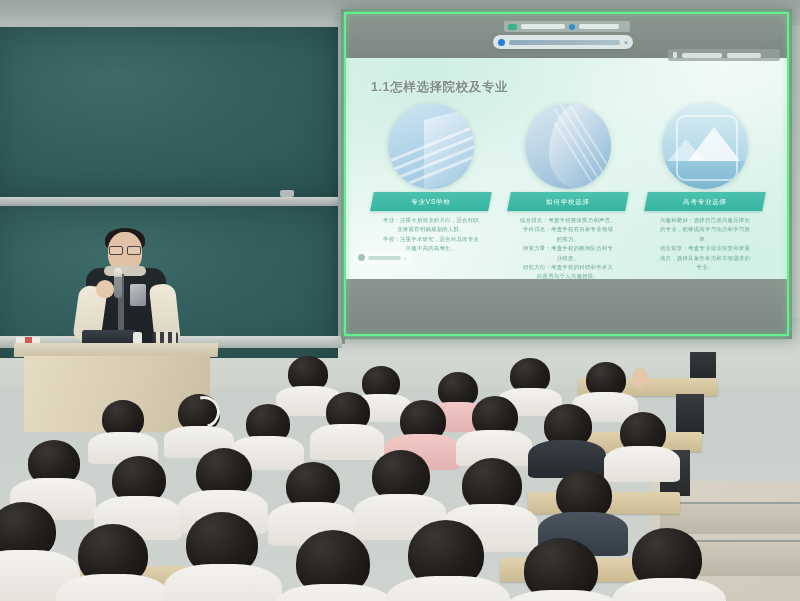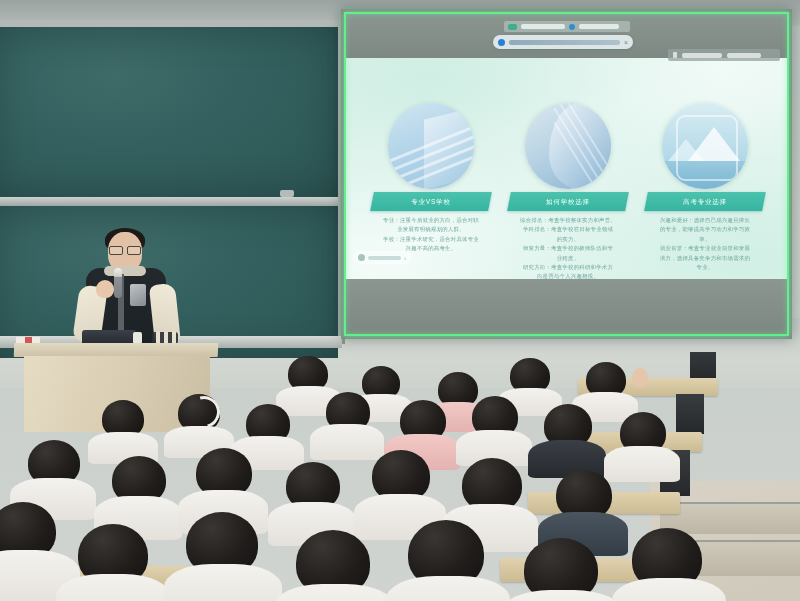--- a/index.html
+++ b/index.html
@@ -339,20 +339,21 @@
     <div class="board-clip"></div>
     <div class="board-panel board-bot"></div>
   </div>
   <div class="board-ledge"></div>
 
   <div class="screen-outer"></div>
   <div class="letterbox lb-top"></div>
 
   <div class="slide">
 
+    <div class="slide-title">1.1怎样选择院校及专业</div>
 
     <div class="card card-1">
       <div class="circ">
         <div class="ph1">
           <i class="gr"></i>
           <i class="sl" style="top:38px"></i>
           <i class="sl" style="top:48px"></i>
           <i class="sl" style="top:58px"></i>
           <i class="sl" style="top:68px"></i>
         </div>

